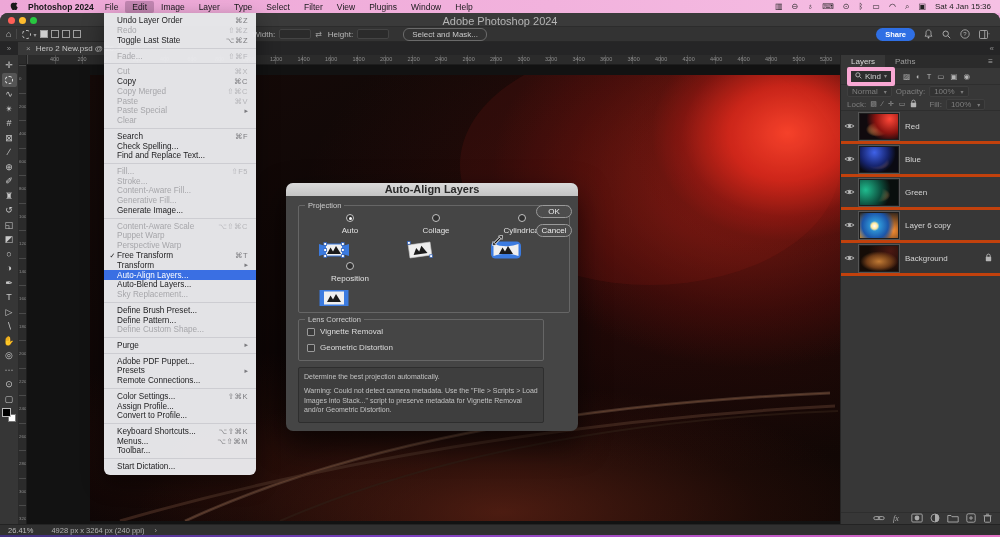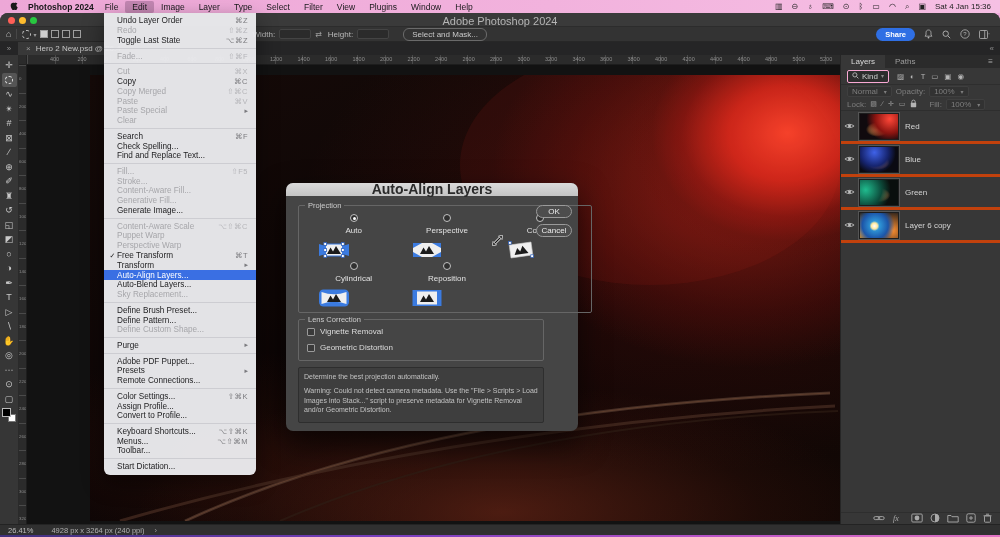--- a/index.html
+++ b/index.html
@@ -72,21 +72,21 @@
       radial-gradient(ellipse 280px 130px at 18% 85%, rgba(66,22,12,0.38), transparent 80%),
       linear-gradient(160deg,#150a08,#0c0505 60%,#130805); }
   .rails { position:absolute; left:0; bottom:0; width:100%; height:100%; }
   
   .layers-panel { position:absolute; right:0; top:0; width:160px; height:469px; background:#373737; border-left:1px solid #262626; font-size:8px; color:#cfcfcf; }
   .lp-tabs { position:absolute; top:0; left:0; right:0; height:13px; background:#2b2b2b; display:flex; }
   .lp-tab { padding:2px 10px; color:#9d9d9d; }
   .lp-tab.active { background:#373737; color:#d8d8d8; }
   .lp-menu-ic { margin-left:auto; margin-right:7px; align-self:center; color:#a8a8a8; font-size:8px; }
   .lp-filter { position:absolute; top:13px; left:0; right:0; height:17px; display:flex; align-items:center; padding:0 6px; gap:4px; border-bottom:1px solid #2e2e2e; }
-  .kind-box { display:flex; gap:3px; background:#2d2d2d; border:1px solid #f9a8d4; border-radius:2px; padding:1px 4px; }
+  .kind-box { display:flex; gap:3px; background:#2d2d2d; border:4px solid #f9a8d4; border-radius:2px; padding:1px 4px; }
   .kind-ic { color:#b5b5b5; font-size:7.5px; }
   .lp-row2 { position:absolute; top:30px; left:0; right:0; height:13px; display:flex; align-items:center; padding:0 6px; gap:4px; color:#7e7e7e; }
   .dd { background:#323232; border:1px solid #3f3f3f; border-radius:2px; padding:0 4px; color:#7e7e7e; display:flex; gap:6px; align-items:center; }
   .lp-row3 { position:absolute; top:43px; left:0; right:0; height:13px; display:flex; align-items:center; padding:0 6px; gap:4px; color:#7e7e7e; border-bottom:1px solid #2e2e2e; }
   .lock-ic { font-size:7px; color:#9a9a9a; margin-right:1px; }
   .lp-rows { position:absolute; top:56px; left:0; right:0; }
   .layer-row { height:33px; display:flex; align-items:center; border-bottom:3px solid #c2410c; }
   .eye { width:16px; display:flex; justify-content:center; }
   .thumb { width:40px; height:27px; border:1px solid #1d1d1d; outline:1px solid #555; margin:0 6px 0 2px; }
   .layer-name { font-size:8px; color:#d4d4d4; flex:1; }
@@ -114,24 +114,24 @@
   .mi .sc { color:#7a7a7e; font-size:7.5px; letter-spacing:0.5px; }
   .mi .sub { color:#7a7a7e; font-size:7px; }
   .mi.disabled { color:#a6a6aa; }
   .mi.disabled .sc { color:#b5b5b9; }
   .mi.hl { background:#3a6fe3; color:#fff; }
   .menu-div { height:1px; background:#cdcdd2; margin:2.4px 0; }
   
   .dialog { position:absolute; left:286px; top:183px; width:292px; height:248px; background:#454545;
     border-radius:7px; box-shadow:0 12px 30px rgba(0,0,0,0.6); z-index:30; color:#d6d6d6; }
   .dlg-title { height:13px; background:linear-gradient(#dadada,#c4c4c4); border-radius:7px 7px 0 0;
-    text-align:center; font-size:14px; font-weight:bold; color:#2a2a2a; line-height:13px; }
+    text-align:center; font-size:11px; font-weight:bold; color:#2a2a2a; line-height:13px; }
   .fieldset { position:absolute; border:1px solid #666; border-radius:2px; }
   .fs-label { position:absolute; top:-5px; left:6px; background:#454545; padding:0 3px; font-size:7.5px; color:#cdcdcd; }
-  .proj { left:12px; top:22px; width:294px; height:108px; }
+  .proj { left:12px; top:22px; width:272px; height:108px; }
   .proj-grid { position:absolute; inset:8px 4px 2px 8px; display:grid; grid-template-columns:1fr 1fr 1fr; grid-auto-rows:48px; }
   .proj-opt { position:relative; }
   .radio-row { display:flex; align-items:center; gap:4px; font-size:8px; color:#e2e2e2;flex-direction:column; }
   .radio { width:8px; height:8px; border:1px solid #c2c2c2; border-radius:50%; background:#303030; position:relative; }
   .radio.sel::after { content:""; position:absolute; left:2px; top:2px; width:3px; height:3px; border-radius:50%; background:#fff; }
   .proj-ic { margin:4px 0 0 10px; }
   .lens { left:12px; top:136px; width:246px; height:42px; }
   .cb-row { display:flex; align-items:center; gap:5px; font-size:8px; color:#dcdcdc; margin:7px 0 0 8px; }
   .cbox { width:8px; height:8px; border:1px solid #9a9a9a; border-radius:1px; background:#3a3a3a; }
   .desc-box { position:absolute; left:12px; top:184px; width:246px; height:56px; background:#3e3e3e; border:1px solid #2e2e2e; border-radius:2px;
@@ -425,20 +425,34 @@
             <div class="layer-row">
               <span class="eye">
                 <svg width="11" height="8" viewBox="0 0 12 8">
                   <path d="M1 4 Q6 0.3 11 4 Q6 7.7 1 4 Z" fill="none" stroke="#c2c2c2" stroke-width="0.9"></path>
                   <circle cx="6" cy="4" r="1.6" fill="#c2c2c2"></circle>
                 </svg>
               </span>
               <span class="thumb th-l6"></span>
               <span class="layer-name">Layer 6 copy</span>
             </div>
+            <div class="layer-row">
+              <span class="eye">
+                <svg width="11" height="8" viewBox="0 0 12 8">
+                  <path d="M1 4 Q6 0.3 11 4 Q6 7.7 1 4 Z" fill="none" stroke="#c2c2c2" stroke-width="0.9"></path>
+                  <circle cx="6" cy="4" r="1.6" fill="#c2c2c2"></circle>
+                </svg>
+              </span>
+              <span class="thumb th-bg"></span>
+              <span class="layer-name">Background</span>
+              <span class="layer-lock"><svg width="7" height="9" viewBox="0 0 7 9">
+                  <path d="M1.8 4 L1.8 2.8 A1.7 1.7 0 0 1 5.2 2.8 L5.2 4" fill="none" stroke="#b5b5b5" stroke-width="0.9"></path>
+                  <rect x="0.8" y="3.8" width="5.4" height="4.4" rx="0.6" fill="#b5b5b5"></rect>
+                </svg></span>
+            </div>
           </div>
         <div class="lp-bottom" id="lp-bottom">
             <span><svg width="12" height="10" viewBox="0 0 12 10">
                 <rect x="0.8" y="3.6" width="6" height="3" rx="1.5" fill="none" stroke="#aaa" stroke-width="0.9"></rect>
                 <rect x="5.2" y="3.6" width="6" height="3" rx="1.5" fill="none" stroke="#aaa" stroke-width="0.9"></rect>
               </svg></span>
             <span><svg width="12" height="10" viewBox="0 0 12 10">
                 <text x="1" y="8" font-size="8" font-style="italic" fill="#aaa" font-family="Liberation Serif,serif">fx</text>
               </svg></span>
             <span><svg width="12" height="10" viewBox="0 0 12 10">
@@ -685,34 +699,20 @@
                 <rect x="24.4" y="3.6" width="2.8" height="2.8" fill="#fff" stroke="#2a5fc0" stroke-width="0.8"></rect>
                 <rect x="6.8" y="15.6" width="2.8" height="2.8" fill="#fff" stroke="#2a5fc0" stroke-width="0.8"></rect>
                 <rect x="24.4" y="15.6" width="2.8" height="2.8" fill="#fff" stroke="#2a5fc0" stroke-width="0.8"></rect>
                 <rect x="6.8" y="9.6" width="2.8" height="2.8" fill="#fff" stroke="#2a5fc0" stroke-width="0.8"></rect>
                 <rect x="24.4" y="9.6" width="2.8" height="2.8" fill="#fff" stroke="#2a5fc0" stroke-width="0.8"></rect>
               </svg></div>
           </div>
           <div class="proj-opt">
             <div class="radio-row">
               <span class="radio"></span>
-              <span>Perspective</span>
-            </div>
-            <div class="proj-ic"><svg width="34" height="22" viewBox="0 0 34 22">
-                <rect x="3" y="4" width="28" height="14" fill="#efefef"></rect>
-                <path d="M10,15 L13.5,8.5 L16,12.5 L19,7 L24,15 Z" fill="#1b1b1b"></path>
-                <path d="M3,4 L12,4 L3,9 Z" fill="#3b7be0"></path>
-                <path d="M31,4 L22,4 L31,9 Z" fill="#3b7be0"></path>
-                <path d="M3,18 L12,18 L3,13 Z" fill="#3b7be0"></path>
-                <path d="M31,18 L22,18 L31,13 Z" fill="#3b7be0"></path>
-              </svg></div>
-          </div>
-          <div class="proj-opt">
-            <div class="radio-row">
-              <span class="radio"></span>
               <span>Collage</span>
             </div>
             <div class="proj-ic"><svg width="34" height="22" viewBox="0 0 34 22">
                 <g transform="rotate(-8 17 11)">
                   <rect x="6" y="4.5" width="22" height="13" fill="#efefef" stroke="#c9c9c9" stroke-width="0.6"></rect>
                   <path d="M10,15 L13.5,8.5 L16,12.5 L19,7 L24,15 Z" fill="#1b1b1b"></path>
                 </g>
                 <rect x="4.6" y="2.6" width="2.6" height="2.6" fill="#fff" stroke="#2a5fc0" stroke-width="0.7"></rect>
                 <rect x="26.8" y="15.8" width="2.6" height="2.6" fill="#fff" stroke="#2a5fc0" stroke-width="0.7"></rect>
               </svg></div>

